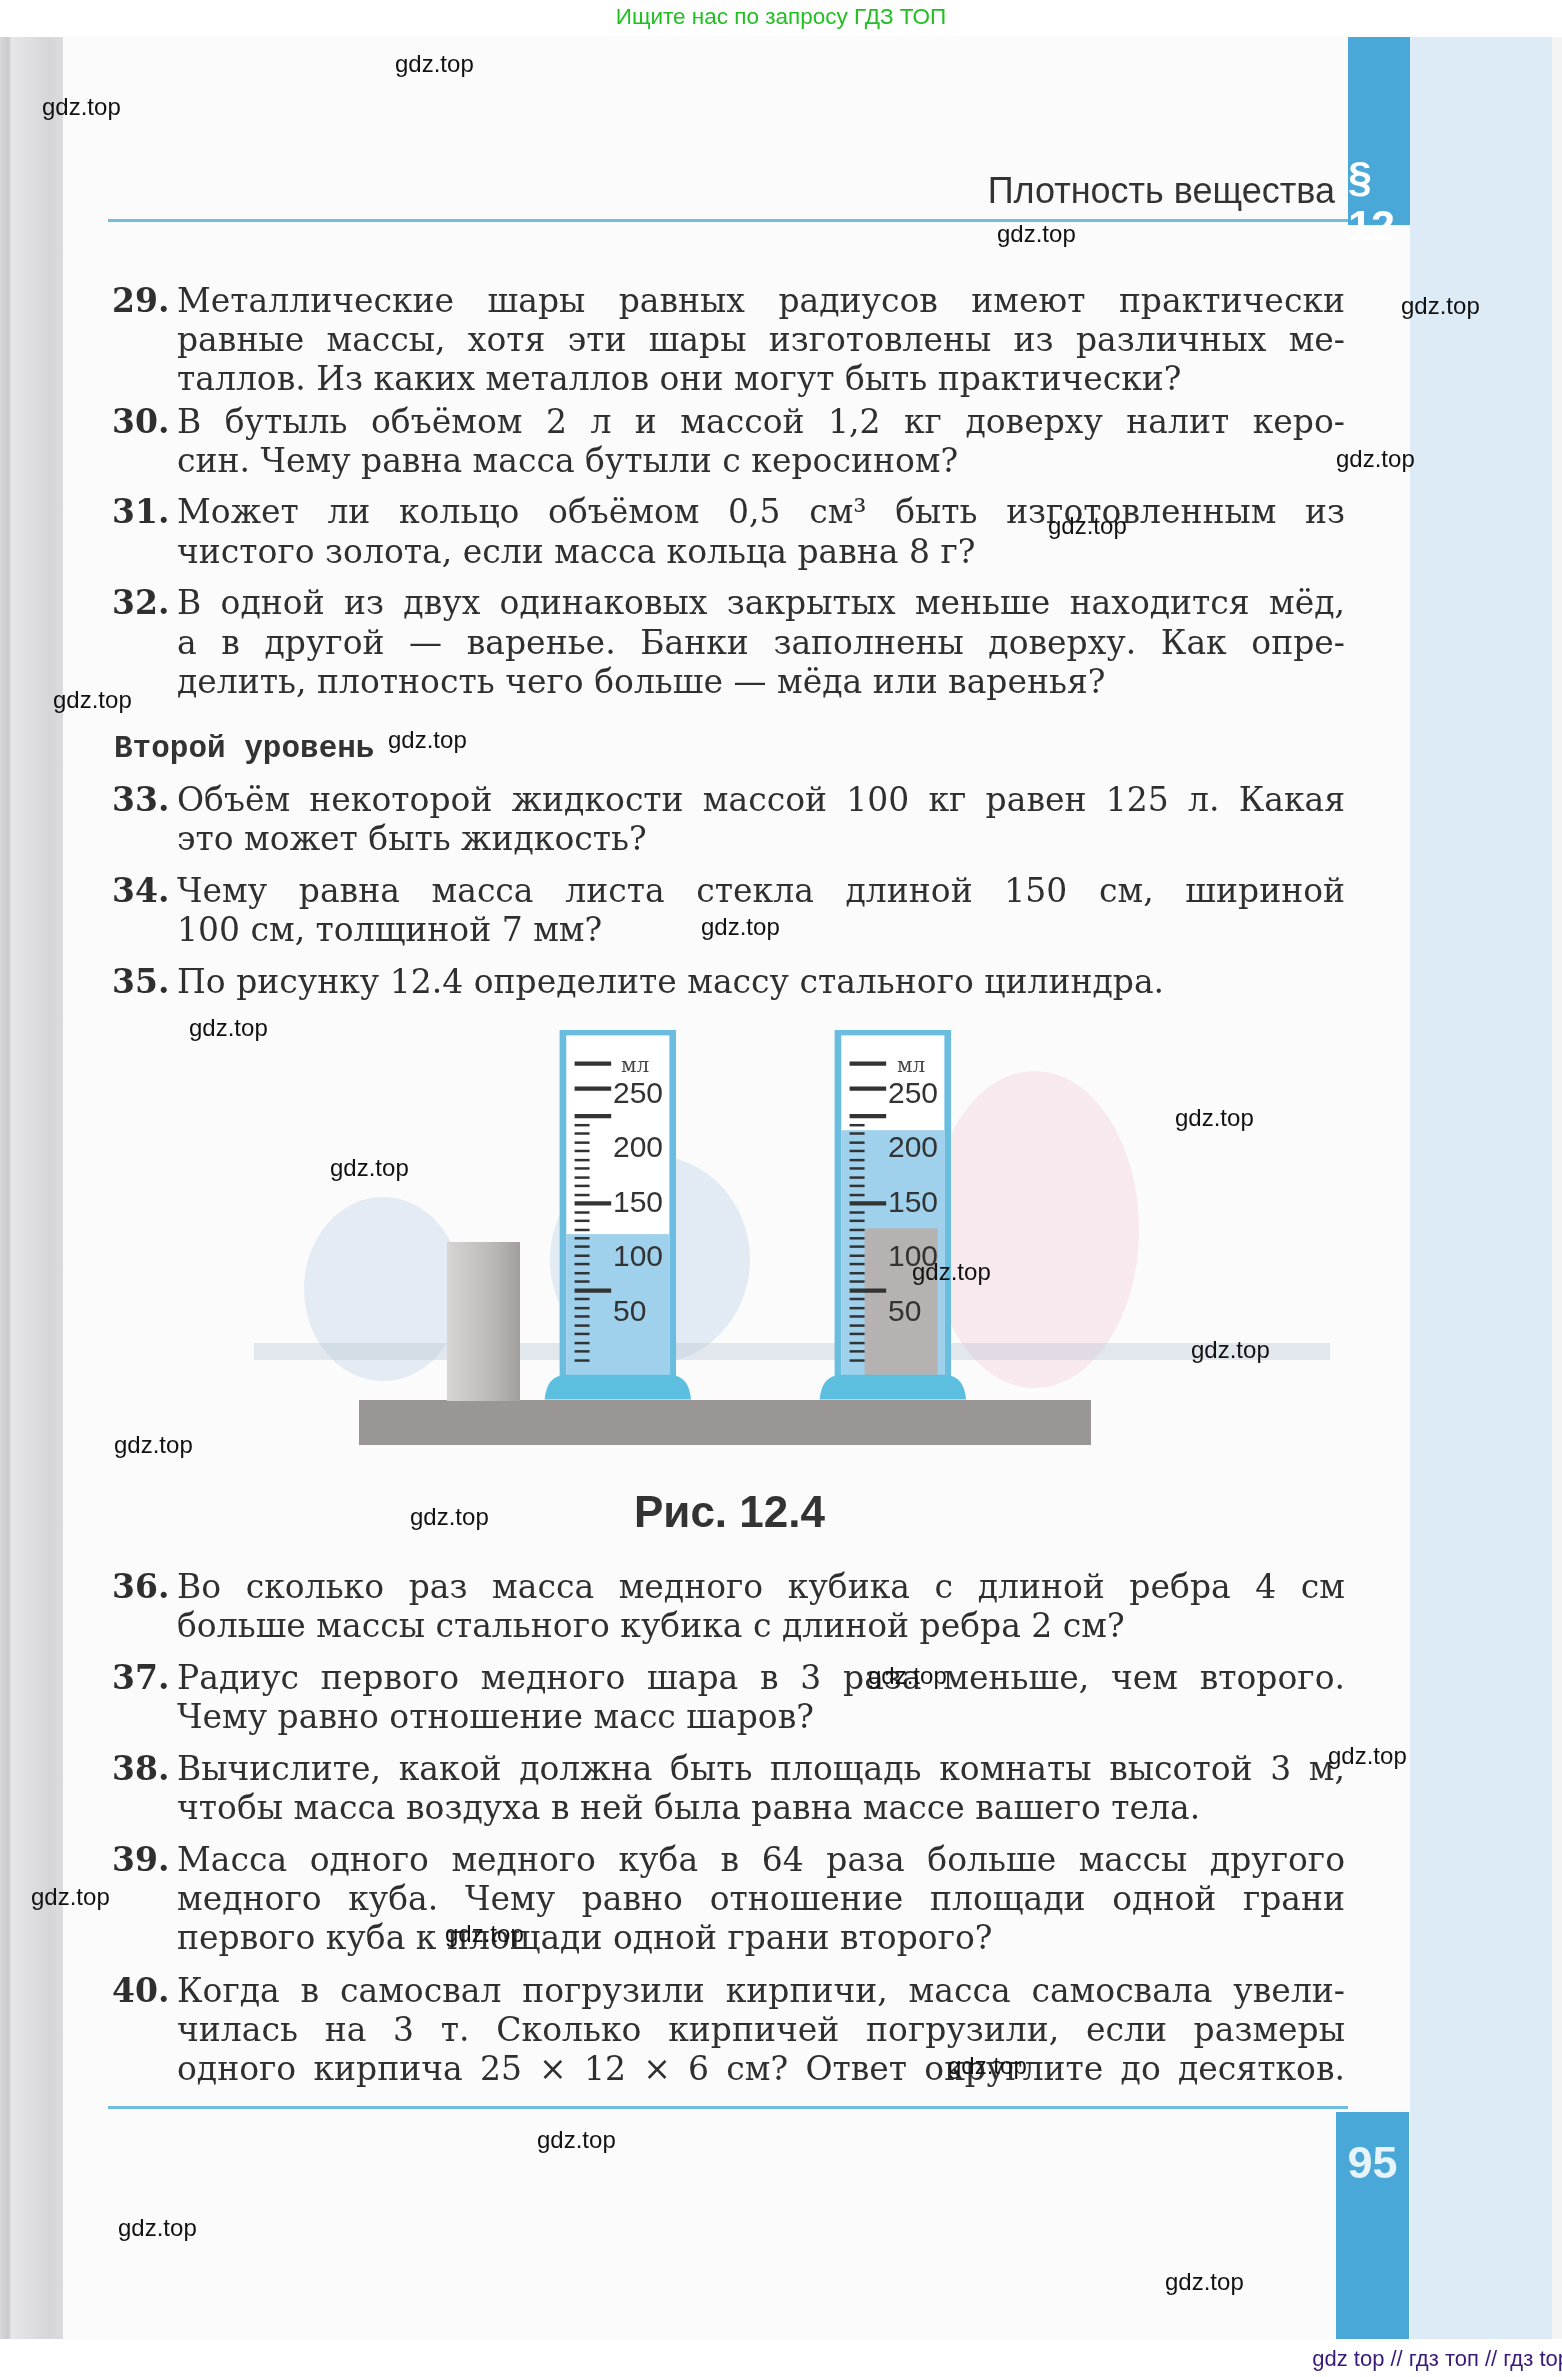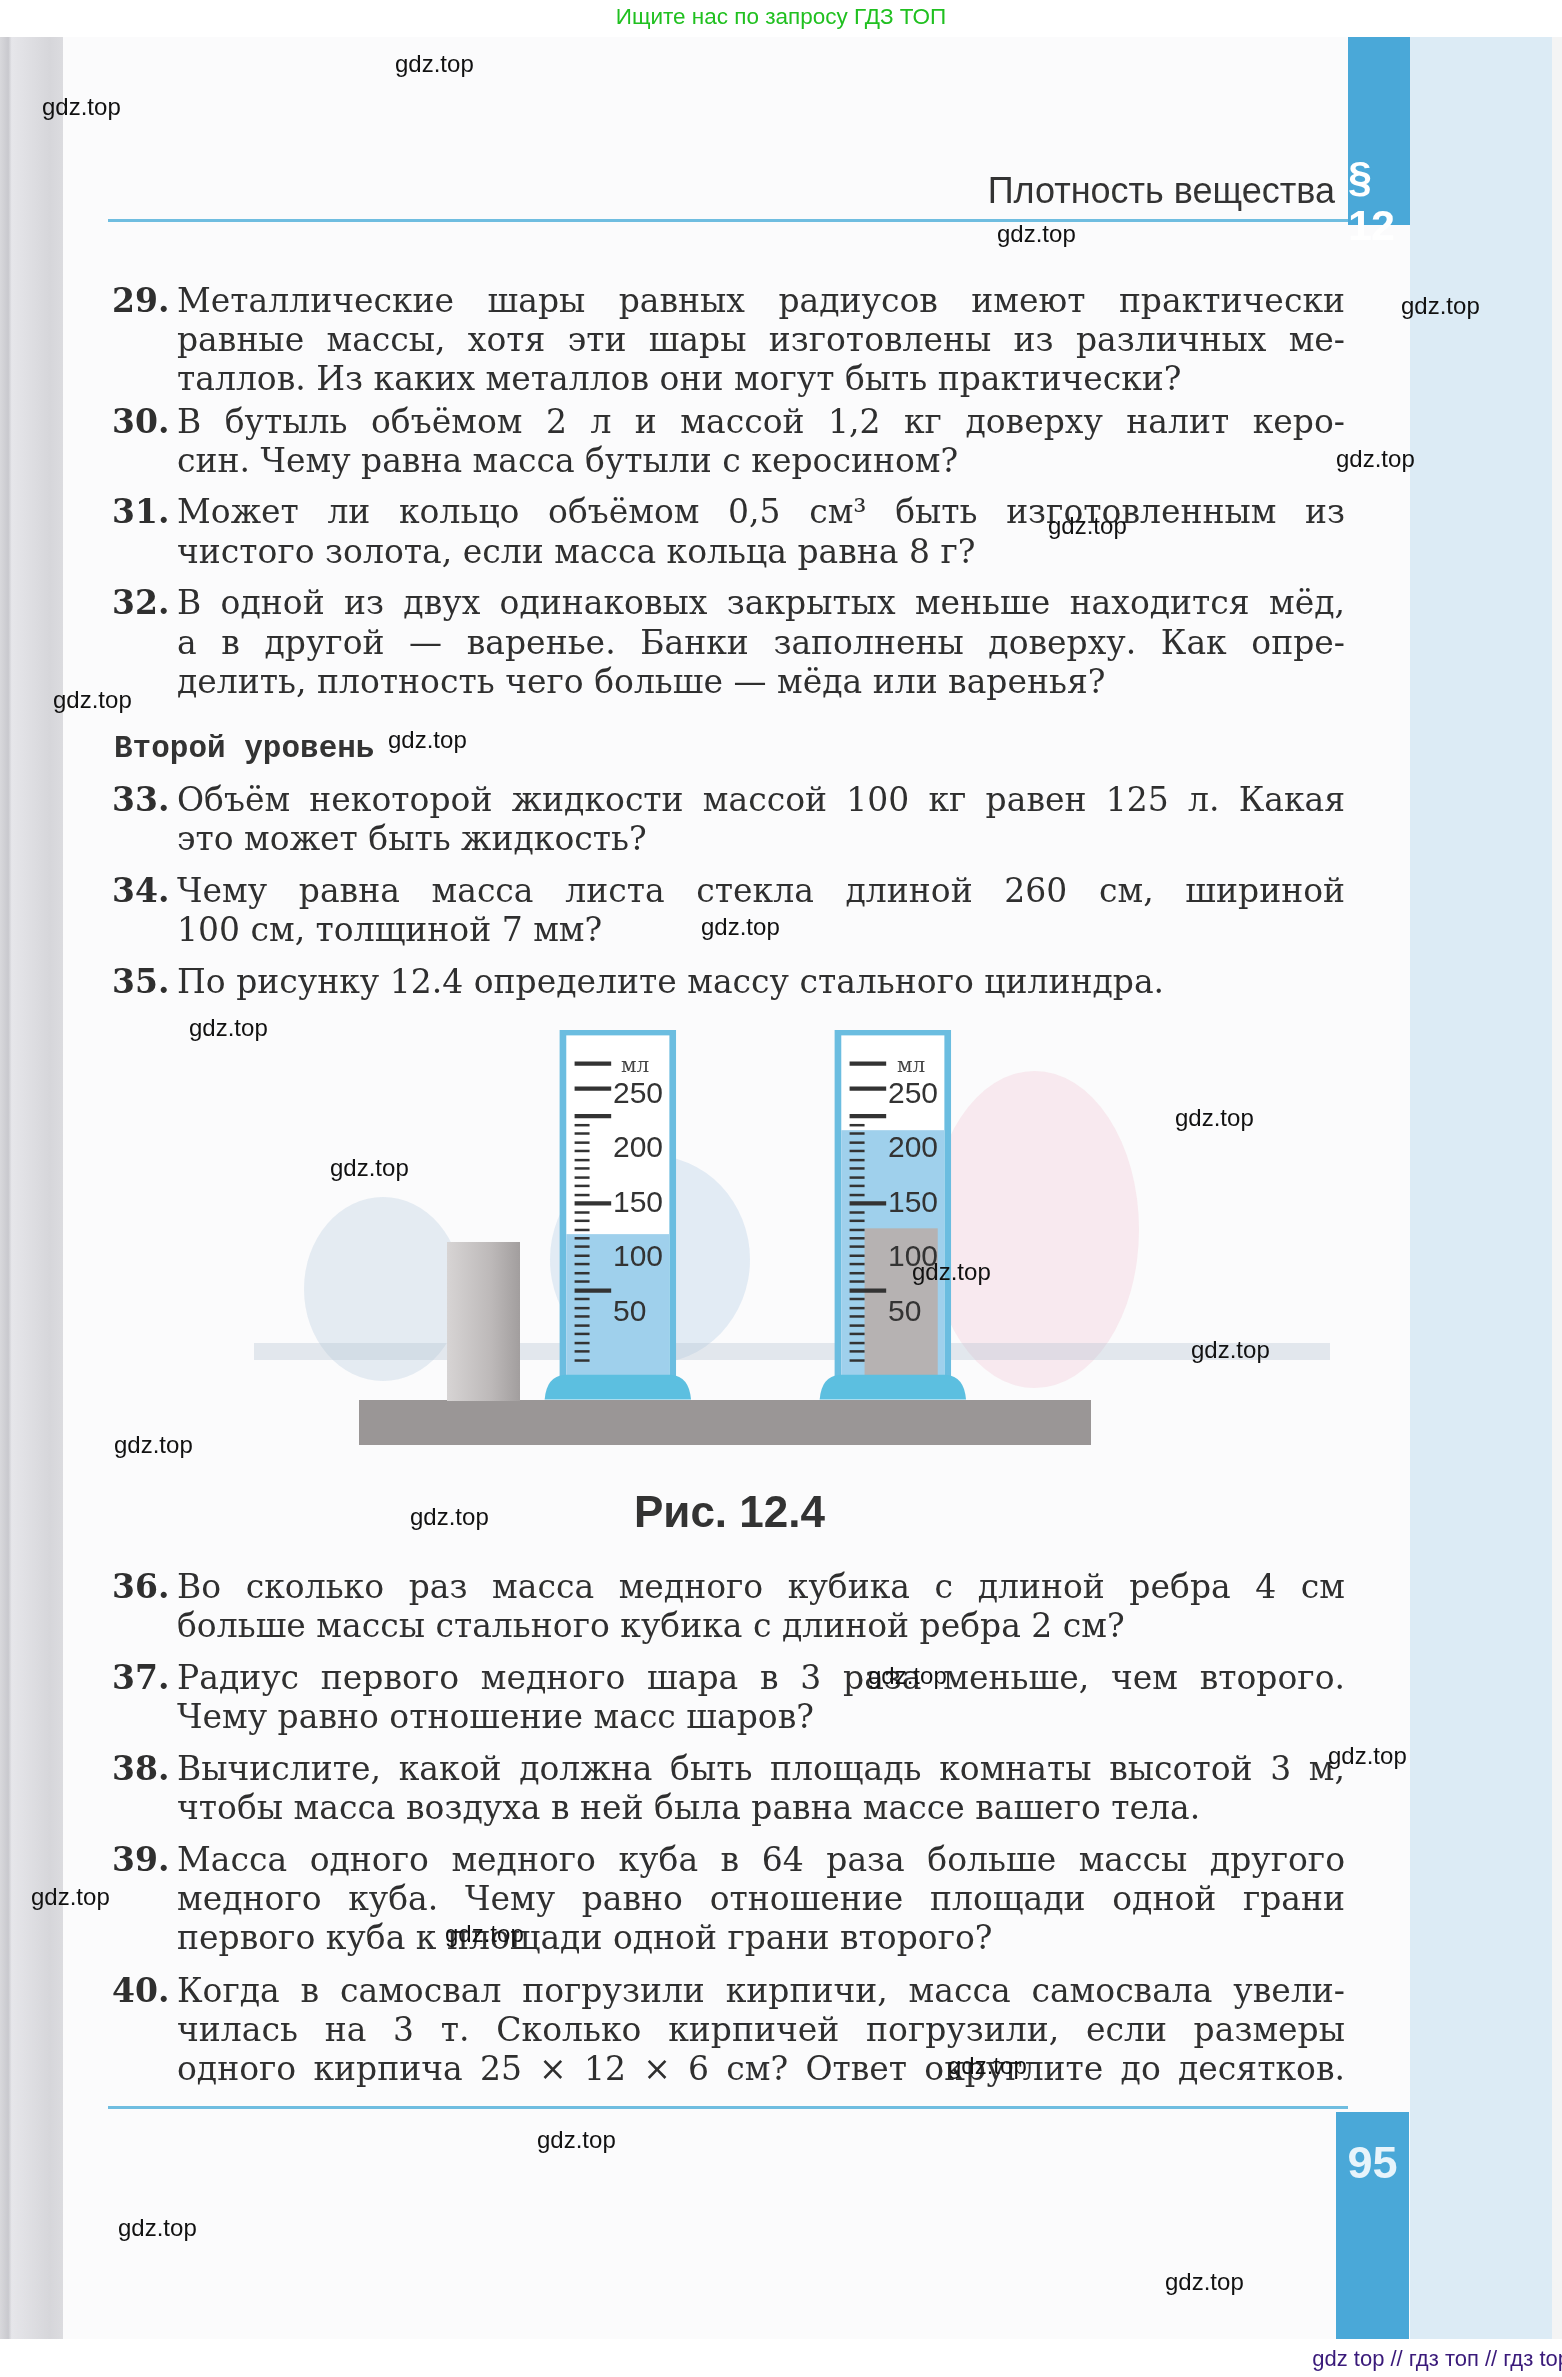--- a/index.html
+++ b/index.html
@@ -70,21 +70,21 @@
   <div class="line" style="top:586px">а в другой — варенье. Банки заполнены доверху. Как опре-</div>
   <div class="line last" style="top:625px">делить, плотность чего больше — мёда или варенья?</div>
 
   <div class="abs section-head">Второй уровень</div>
 
   <div class="num" style="top:743px">33.</div>
   <div class="line" style="top:743px">Объём некоторой жидкости массой 100 кг равен 125 л. Какая</div>
   <div class="line last" style="top:782px">это может быть жидкость?</div>
 
   <div class="num" style="top:834px">34.</div>
-  <div class="line" style="top:834px">Чему равна масса листа стекла длиной 260 см, шириной</div>
+  <div class="line" style="top:834px">Чему равна масса листа стекла длиной 150 см, шириной</div>
   <div class="line last" style="top:873px">100 см, толщиной 7 мм?</div>
 
   <div class="num" style="top:925px">35.</div>
   <div class="line last" style="top:925px">По рисунку 12.4 определите массу стального цилиндра.</div>
 
   <div class="abs fig">
 
     <div class="ghost" style="left:300px;top:1160px;width:158px;height:184px;background:rgba(200,215,230,0.45)"></div>
     <div class="ghost" style="left:546px;top:1118px;width:200px;height:209px;background:rgba(195,215,235,0.45)"></div>
     <div class="ghost" style="left:926px;top:1034px;width:209px;height:317px;background:rgba(245,215,225,0.5)"></div>

